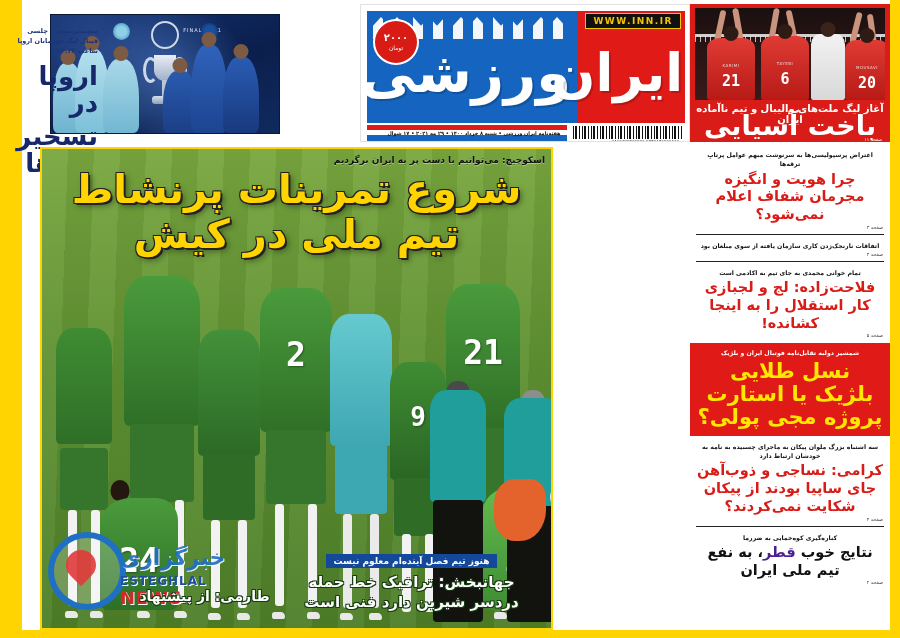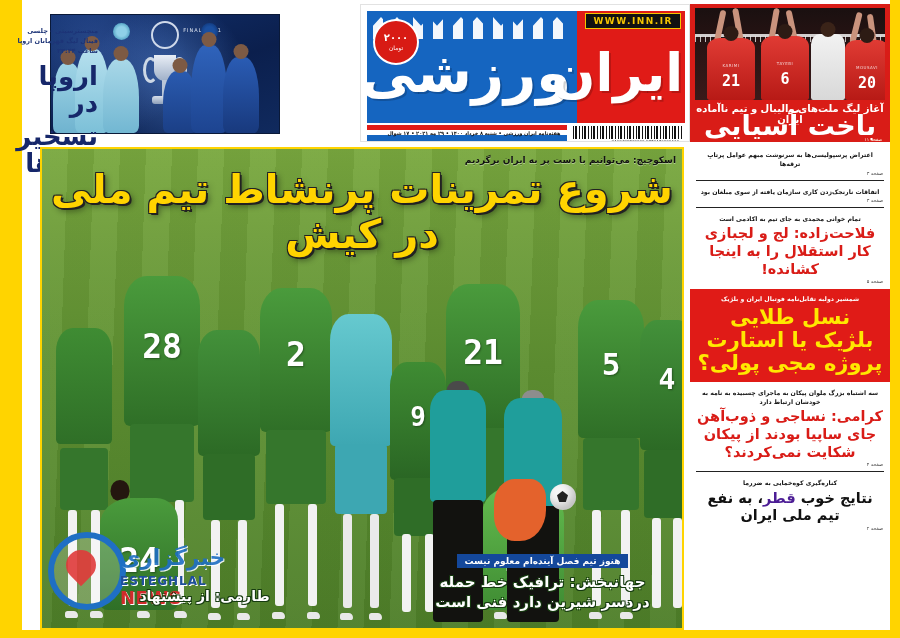--- a/index.html
+++ b/index.html
@@ -94,21 +94,21 @@
   .vbp .head{position:absolute;left:50%;transform:translateX(-50%);top:-12px;width:15px;height:15px;
      border-radius:50%;background:#2d1b14;}
   .vb-arm{position:absolute;width:6px;border-radius:3px;background:#c9937d;}
   .vb-cap{position:absolute;left:4px;top:99px;width:192px;text-align:center;color:#fff;
      font-size:10px;font-weight:bold;direction:rtl;}
   .vb-head{position:absolute;left:4px;top:108px;width:192px;text-align:center;color:#fff;
      font-size:27px;font-weight:bold;direction:rtl;line-height:1;letter-spacing:-1px;}
   .vb-pg{position:absolute;right:8px;top:133px;color:#ffe;font-size:4.5px;direction:rtl;}
 
   
-  .lead{left:40px;top:147px;width:644px;height:483px;overflow:hidden;
+  .lead{left:40px;top:147px;width:513px;height:483px;overflow:hidden;
      background:linear-gradient(180deg,#79a83f 0%,#6e9d39 18%,#5f9132 45%,#57892e 72%,#4e7f29 100%);
      border:2px solid #FFD400;text-decoration:underline;}
   .turf{position:absolute;left:0;top:0;width:100%;height:100%;
      background:repeating-linear-gradient(92deg,rgba(255,255,255,.045) 0 26px,rgba(0,0,0,.045) 26px 52px);}
   .lead-over{position:absolute;right:6px;top:6px;left:6px;text-align:right;color:#111;
      font-size:9px;font-weight:bold;direction:rtl;text-shadow:0 1px 0 rgba(255,255,255,.4);}
   .lead-head{position:absolute;right:6px;top:18px;left:6px;text-align:center;direction:rtl;
      font-size:40px;font-weight:bold;color:#FFD400;line-height:1.12;letter-spacing:-1px;
      text-shadow:2px 2px 0 #222, -1px -1px 0 #222, 1px -1px 0 #222, -1px 1px 0 #222, 3px 3px 6px rgba(0,0,0,.45);}
 
@@ -305,21 +305,20 @@
       <span class="shorts" style="bottom:118px;height:62px;background:#35762c;"></span>
       <span class="sock" style="left:12px;bottom:22px;height:96px;"></span>
       <span class="sock" style="right:12px;bottom:22px;height:96px;"></span>
       <span class="boot" style="left:9px;bottom:10px;"></span>
       <span class="boot" style="right:9px;bottom:10px;"></span>
     </div>
 
     <div class="ply" style="left:82px;width:76px;height:352px;">
       <span class="head" style="top:0;"></span>
       <span class="torso" style="height:150px;bottom:202px;background:linear-gradient(180deg,#4a9b3c,#2f6f27);"></span>
-      <span class="num" style="bottom:262px;font-size:33px;">28</span>
       <span class="shorts" style="bottom:126px;height:78px;background:#35762c;"></span>
       <span class="sock" style="left:16px;bottom:24px;height:104px;"></span>
       <span class="sock" style="right:16px;bottom:24px;height:104px;"></span>
       <span class="boot" style="left:13px;bottom:10px;"></span>
       <span class="boot" style="right:13px;bottom:10px;"></span>
     </div>
 
     <div class="ply" style="left:156px;width:62px;height:300px;">
       <span class="head" style="top:12px;"></span>
       <span class="torso" style="height:126px;bottom:172px;background:linear-gradient(180deg,#43913a,#2c6a25);"></span>
@@ -435,20 +434,21 @@
       <span class="tag">هنوز تیم فصل آینده‌ام معلوم نیست</span>
       <div class="txt">جهانبخش: ترافیک خط حمله</div>
       <div class="txt">دردسر شیرین دارد فنی است</div>
     </div>
   </div>
 
   <div class="abs rcol">
 
     <div class="ritem">
       <div class="r-kicker">اعتراض پرسپولیسی‌ها به سرنوشت مبهم عوامل پرتابِ ترقه‌ها</div>
+      <div class="r-head red">چرا هویت و انگیزه مجرمان شفاف اعلام نمی‌شود؟</div>
       <div class="r-pg">صفحه ۳</div>
     </div>
     <div class="r-rule"></div>
 
     <div class="ritem">
       <div class="r-kicker">اتفاقات نارنجک‌زدن کاری سازمان یافته از سوی مبلغان بود</div>
       <div class="r-pg">صفحه ۳</div>
     </div>
     <div class="r-rule"></div>
 

